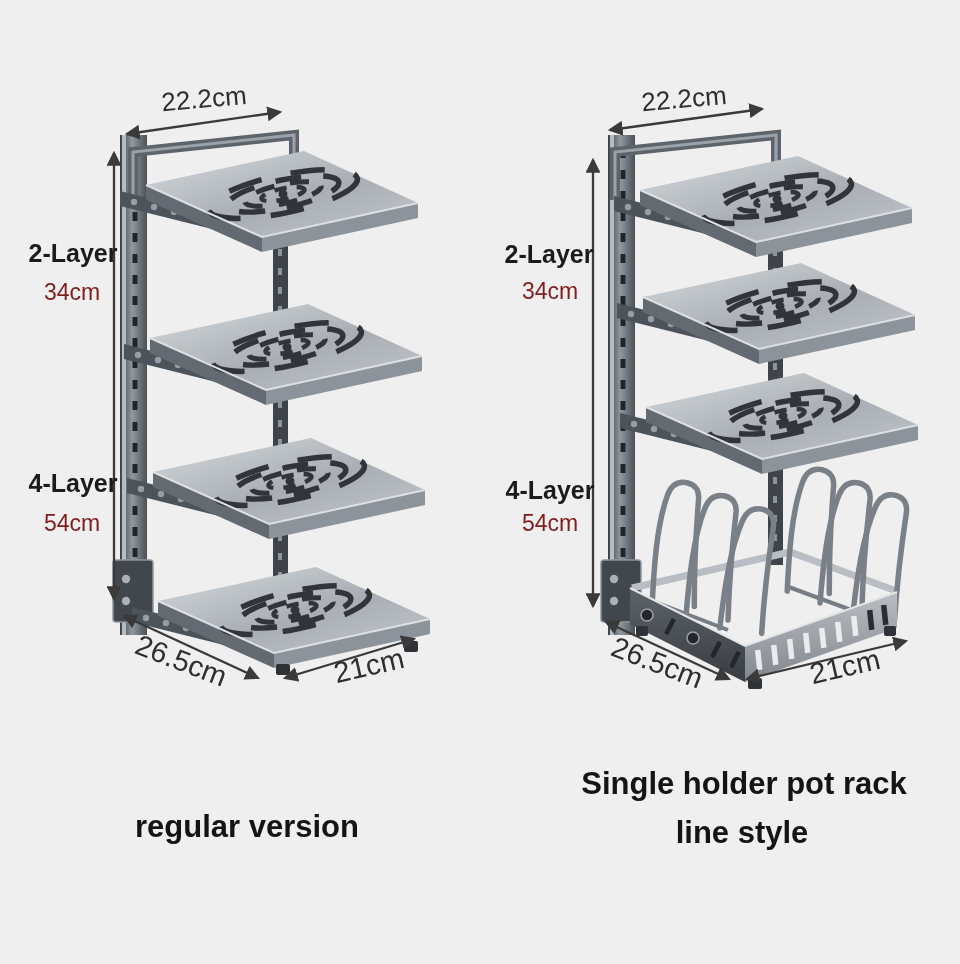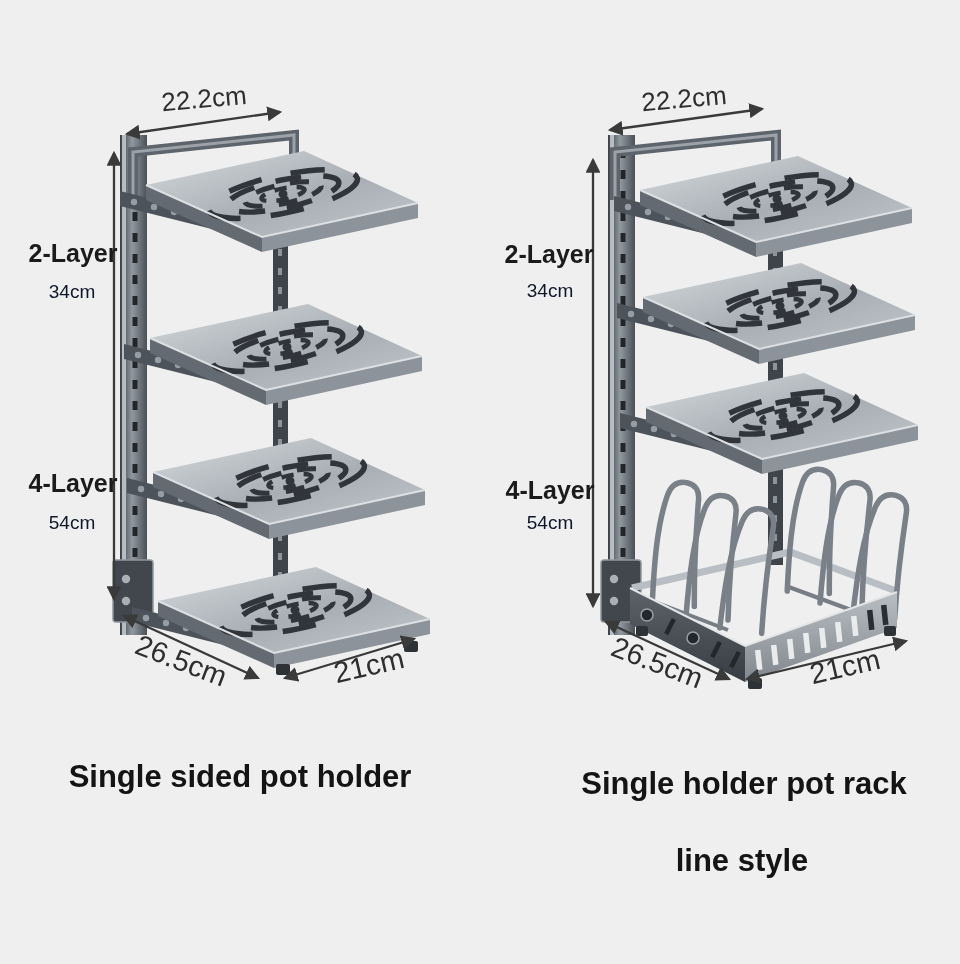--- a/index.html
+++ b/index.html
@@ -18,21 +18,21 @@
     font-size:26px;
     white-space:nowrap;
     transform:translate(-50%,-50%);
   }
   .dim.rot-neg { transform:translate(-50%,-50%) rotate(-5deg); }
   .dim.layer {
     font-size:25px;
     font-weight:bold;
     color:#1b1b1b;
   }
-  .dim.height { font-size:19px; color:#0f172a; }
+  .dim.height { font-size:23px; color:#7f1d1d; }
   .dim.depth { font-size:29px; transform:translate(-50%,-50%) rotate(21deg); }
   .dim.width { font-size:29px; transform:translate(-50%,-50%) rotate(-13deg); }
   .caption {
     position:absolute;
     font-size:31px;
     font-weight:bold;
     color:#141414;
     white-space:nowrap;
     transform:translate(-50%,-50%);
   }
@@ -191,25 +191,25 @@
     </g>
   </svg>
 
   <div class="dim rot-neg" style="left:204px; top:99px;">22.2cm</div>
   <div class="dim layer" style="left:73px; top:253px;">2-Layer</div>
   <div class="dim height" style="left:72px; top:292px;">34cm</div>
   <div class="dim layer" style="left:73px; top:483px;">4-Layer</div>
   <div class="dim height" style="left:72px; top:523px;">54cm</div>
   <div class="dim depth" style="left:181px; top:661px;">26.5cm</div>
   <div class="dim width" style="left:369px; top:666px;">21cm</div>
-  <div class="caption" style="left:240px; top:777px;">Single sided pot holder</div>
+  <div class="caption" style="left:247px; top:827px;">regular version</div>
 
   <div class="dim rot-neg" style="left:684px; top:99px;">22.2cm</div>
   <div class="dim layer" style="left:549px; top:254px;">2-Layer</div>
   <div class="dim height" style="left:550px; top:291px;">34cm</div>
   <div class="dim layer" style="left:550px; top:490px;">4-Layer</div>
   <div class="dim height" style="left:550px; top:523px;">54cm</div>
   <div class="dim depth" style="left:657px; top:663px;">26.5cm</div>
   <div class="dim width" style="left:845px; top:667px;">21cm</div>
   <div class="caption" style="left:744px; top:784px;">Single holder pot rack</div>
-  <div class="caption" style="left:742px; top:833px;margin-top:28px;">line style</div>
+  <div class="caption" style="left:742px; top:833px;">line style</div>
 
 </div>
 
 </body></html>

